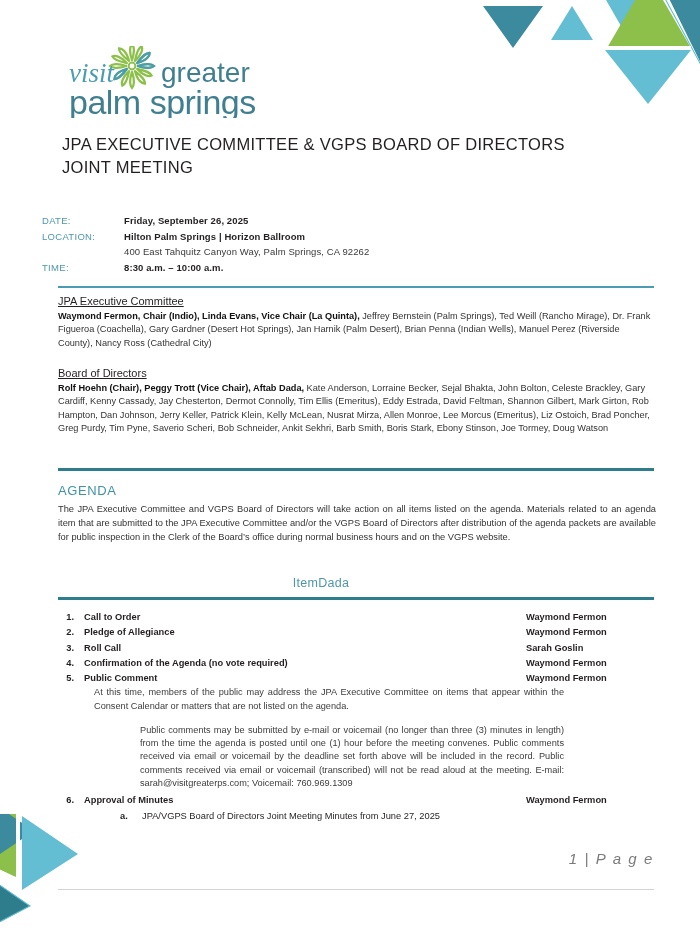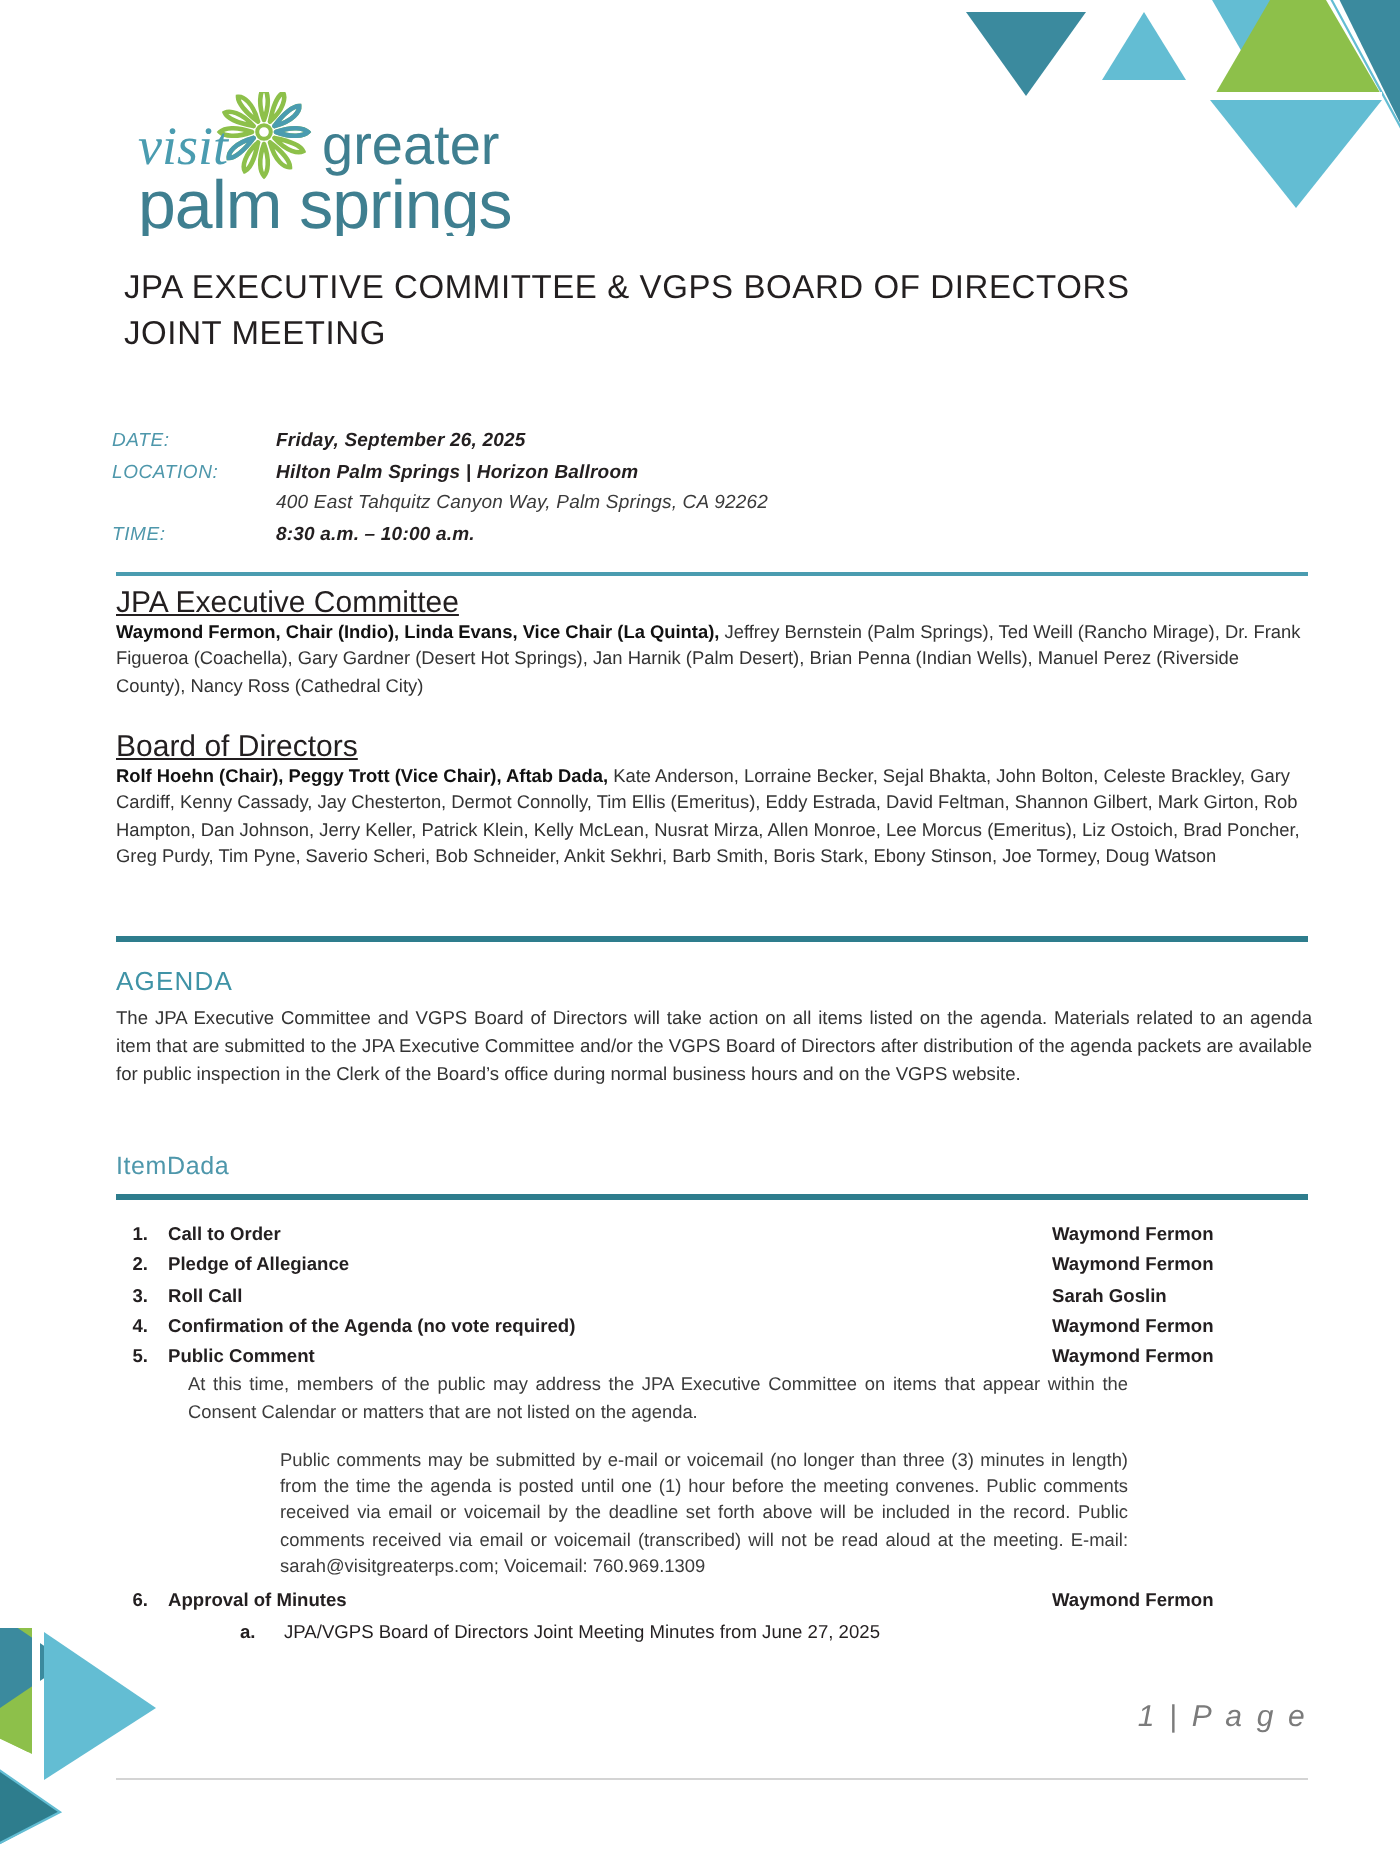--- a/index.html
+++ b/index.html
@@ -60,26 +60,25 @@
     font-size: 16.5px;
     letter-spacing: 0.3px;
     line-height: 23px;
     color: #231f20;
     font-weight: 400;
   }
 
   
   .meta {
     position: absolute;
-    left: 56px;
+    left: 42px;
     top: 213px;
     width: 600px;
     font-size: 9.5px;
     line-height: 15.6px;
-    font-style: italic;
   }
   .meta-row {
     display: flex;
   }
   .meta-label {
     width: 82px;
     color: #4e97ab;
     letter-spacing: 0.3px;
     flex: 0 0 82px;
   }
@@ -115,21 +114,21 @@
     left: 58px;
     width: 598px;
     font-size: 9.2px;
     line-height: 13.6px;
     color: #333;
   }
   .roster-head {
     text-decoration: underline;
     color: #231f20;
     margin-bottom: 1px;
-    font-size: 15px;
+    font-size: 11px;
   }
   .roster-body b {
     color: #111;
   }
 
   
   .agenda-title {
     position: absolute;
     left: 58px;
     top: 483px;
@@ -148,21 +147,21 @@
     text-align: justify;
   }
 
   
   .tbl-head {
     position: absolute;
     left: 58px;
     top: 576px;
     width: 598px;
     display: flex;
-    justify-content: flex-start;
+    justify-content: center;
     color: #4e97ab;
     font-size: 12.5px;
     letter-spacing: 0.3px;
   }
 
   
   .items {
     position: absolute;
     left: 58px;
     top: 610px;

